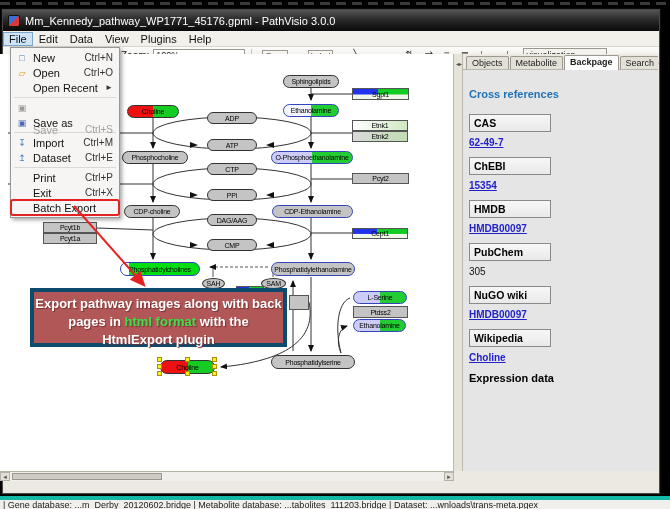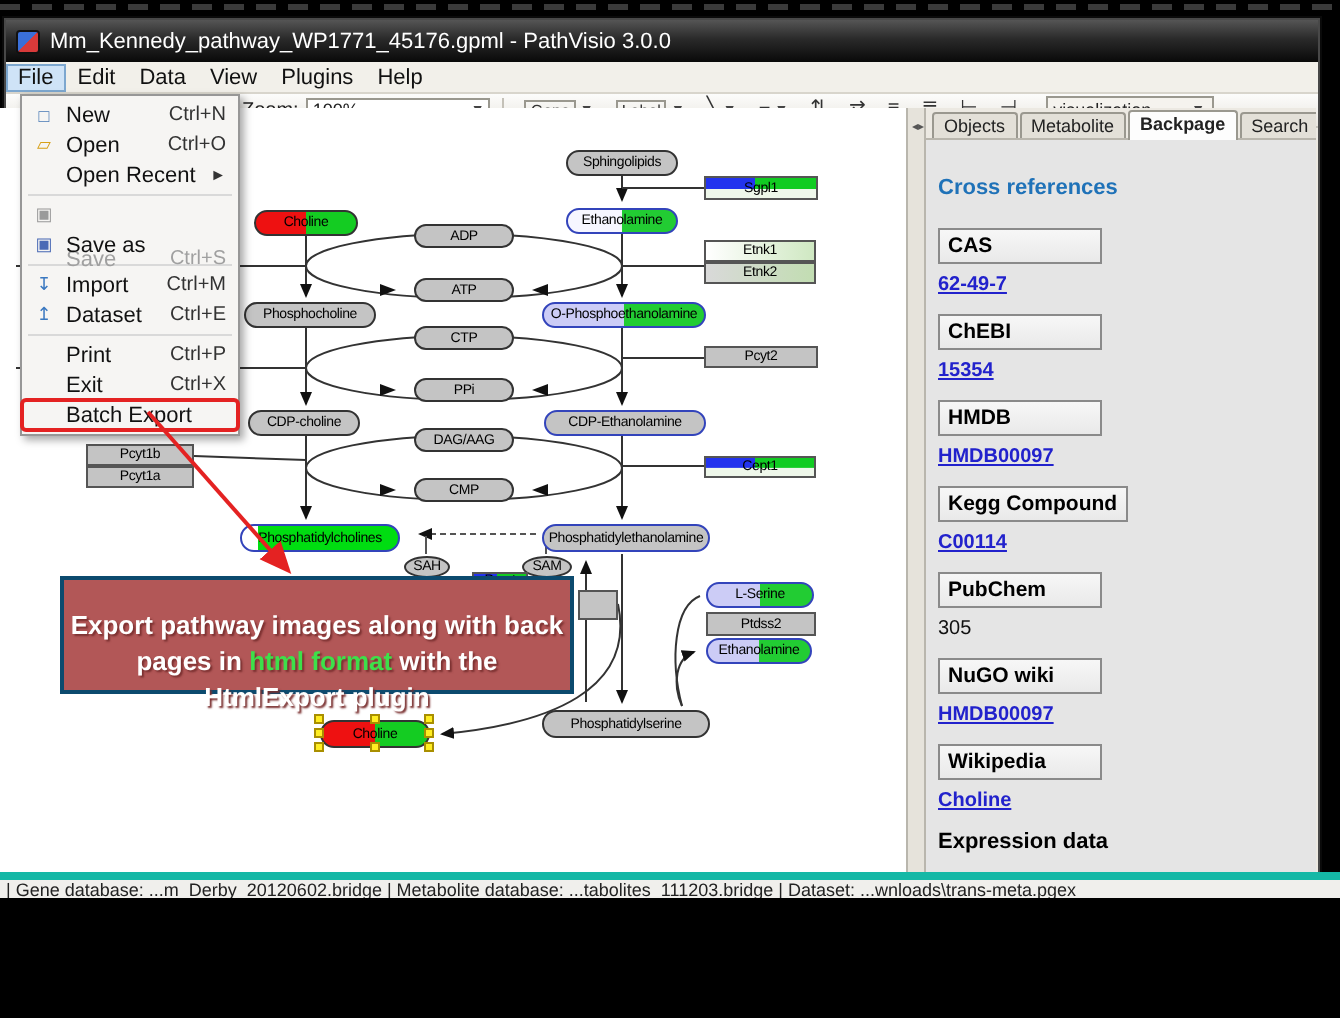--- a/index.html
+++ b/index.html
@@ -1,17 +1,17 @@
 <!DOCTYPE html>
 <html><head>
 <meta charset="utf-8">
 <style>
   html,body{margin:0;padding:0;background:#000;}
   *{box-sizing:border-box;}
-  #page{position:relative;width:670px;height:449px;background:#000;overflow:hidden;
+  #page{position:relative;width:670px;height:509px;background:#000;overflow:hidden;
         font-family:"Liberation Sans","DejaVu Sans",sans-serif;}
   .dashes{position:absolute;left:0;width:670px;height:3px;
         background:repeating-linear-gradient(90deg,#3a3a3a 0 10px,transparent 10px 16px);}
   
   #win{position:absolute;left:2px;top:9px;width:658px;height:485px;background:#ece9e2;
        border:1px solid #484848;box-shadow:0 0 0 1px #0a0a0a;}
   #titlebar{position:absolute;left:0;top:0;right:0;height:21px;
        background:linear-gradient(#555 0%,#2a2a2a 45%,#090909 100%);
        display:flex;align-items:center;color:#fff;font-size:11px;padding-left:5px;gap:5px;}
   #appicon{width:12px;height:12px;border-radius:2px;
@@ -47,22 +47,22 @@
   .k-ellipse-gray{border-radius:50%;}
   .k-box-gray,.k-box-bluegreen,.k-box-palegreen1,.k-box-palegreen2{border-radius:0;border-color:#555;}
   .k-box-bluegreen{background-color:#eef7ea;
        background-image:linear-gradient(90deg,#2233ee 0 45%,#11cc22 45%);
        background-size:100% 55%;background-repeat:no-repeat;}
   .k-box-palegreen1{background:linear-gradient(90deg,#ffffff,#cfe8c2);}
   .k-box-palegreen2{background:linear-gradient(90deg,#d9d9d9,#c2ddb2);}
   .handle{position:absolute;width:5px;height:5px;background:#ffee22;border:1px solid #a98f00;z-index:3;}
   
   #callout{position:absolute;left:30px;top:288px;width:257px;height:59px;z-index:5;
-       background:#b25757;border:2px solid #0c4a6e;color:#fff;font-weight:bold;font-size:13px;
-       text-align:center;line-height:18px;padding-top:14px;text-shadow:1px 1px 1px #7a3030;}
+       background:#b25757;border:4px solid #0c4a6e;color:#fff;font-weight:bold;font-size:13px;
+       text-align:center;line-height:18px;padding-top:3px;text-shadow:1px 1px 1px #7a3030;}
   #callout .hl{color:#3de04a;}
   
   #filemenu{position:absolute;left:10px;top:47px;width:110px;z-index:10;background:#f6f5f3;
        border:1px solid #979797;box-shadow:2px 2px 4px rgba(0,0,0,.35);font-size:11px;padding:2px 0;}
   .fm-row{position:relative;display:flex;align-items:center;height:15px;padding:0 6px 0 4px;color:#111;}
   .fm-ico{width:14px;display:inline-flex;justify-content:center;font-size:9px;}
   .fm-label{flex:1;padding-left:4px;}
   .fm-short{color:#333;font-size:10px;}
   .fm-row.disabled .fm-label,.fm-row.disabled .fm-short{color:#a0a0a0;margin-top:44px;}
   .fm-sep{height:1px;background:#d9d9d9;margin:2px 3px;}
@@ -276,21 +276,20 @@
         <div class="tab">Metabolite</div>
         <div class="tab active">Backpage</div>
         <div class="tab">Search</div>
       </div>
     <div id="sb-content">
       <div id="sb-heading">Cross references</div>
       <div id="refs">
           <div class="ref-sec"><div class="ref-head">CAS</div><div class="ref-val"><a href="#">62-49-7</a></div></div>
           <div class="ref-sec"><div class="ref-head">ChEBI</div><div class="ref-val"><a href="#">15354</a></div></div>
           <div class="ref-sec"><div class="ref-head">HMDB</div><div class="ref-val"><a href="#">HMDB00097</a></div></div>
-          <div class="ref-sec"><div class="ref-head">Kegg Compound</div><div class="ref-val"><a href="#">C00114</a></div></div>
           <div class="ref-sec"><div class="ref-head">PubChem</div><div class="ref-val"><span>305</span></div></div>
           <div class="ref-sec"><div class="ref-head">NuGO wiki</div><div class="ref-val"><a href="#">HMDB00097</a></div></div>
           <div class="ref-sec"><div class="ref-head">Wikipedia</div><div class="ref-val"><a href="#">Choline</a></div></div>
         </div>
       <div id="sb-footer">Expression data</div>
     </div>
   </div>
 
   <div id="hscroll">
     <div class="sc-arrow">◄</div>

